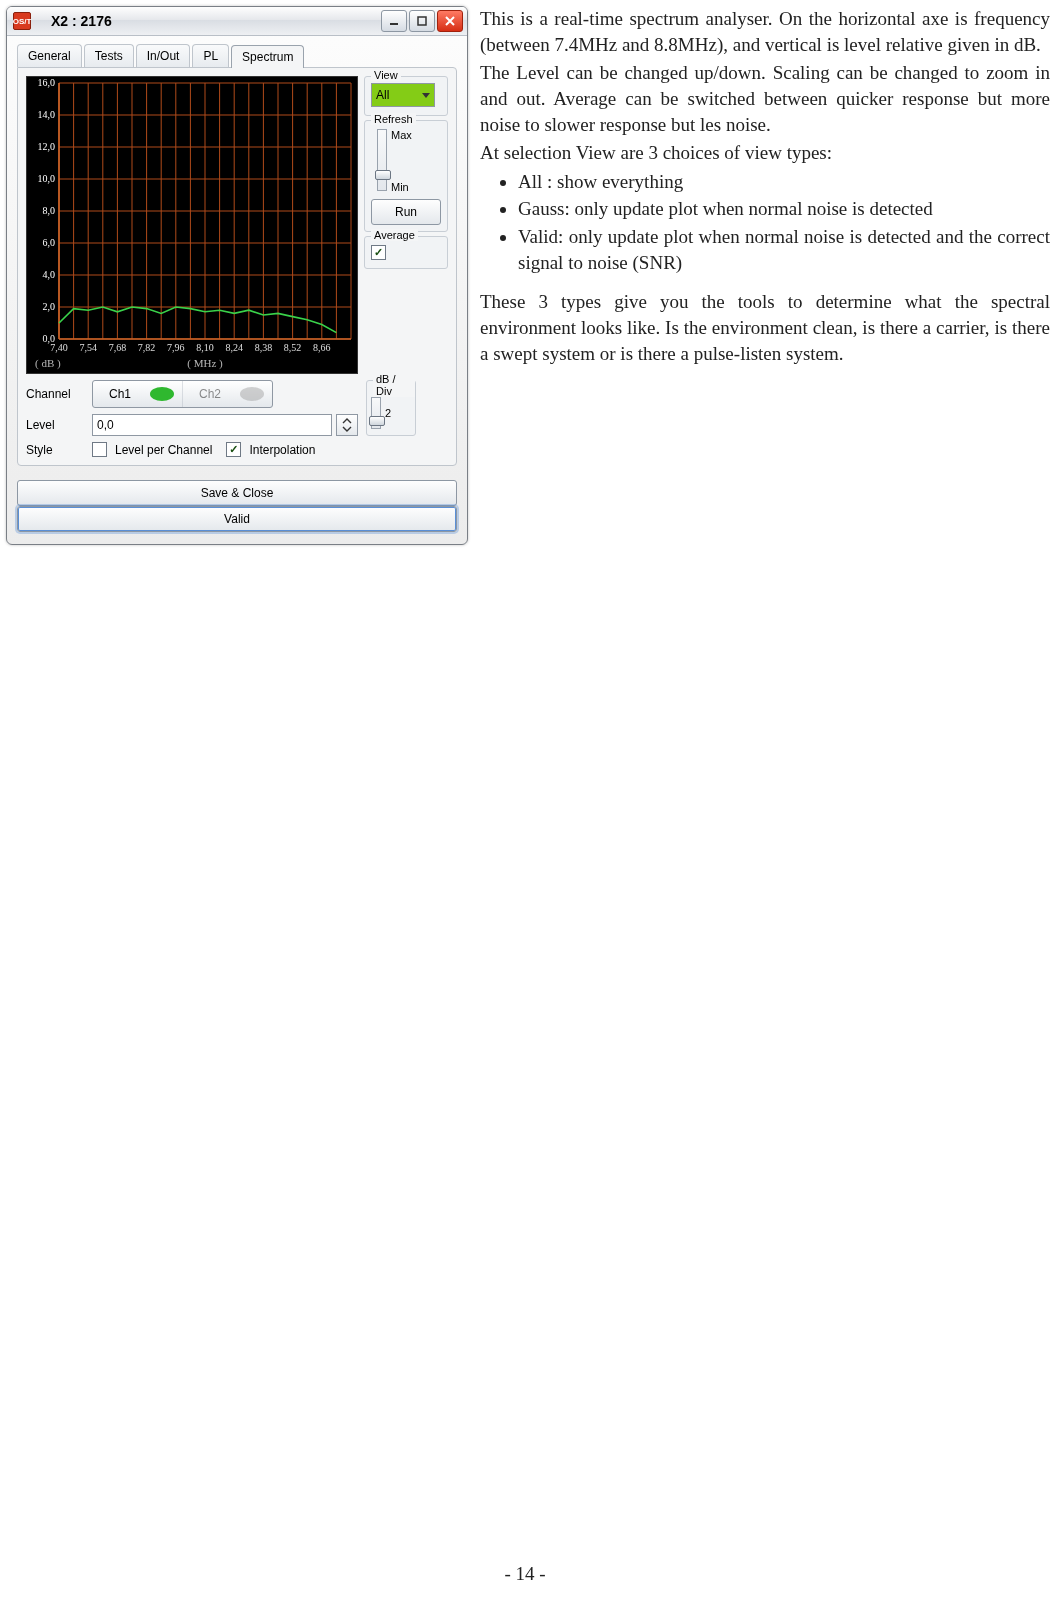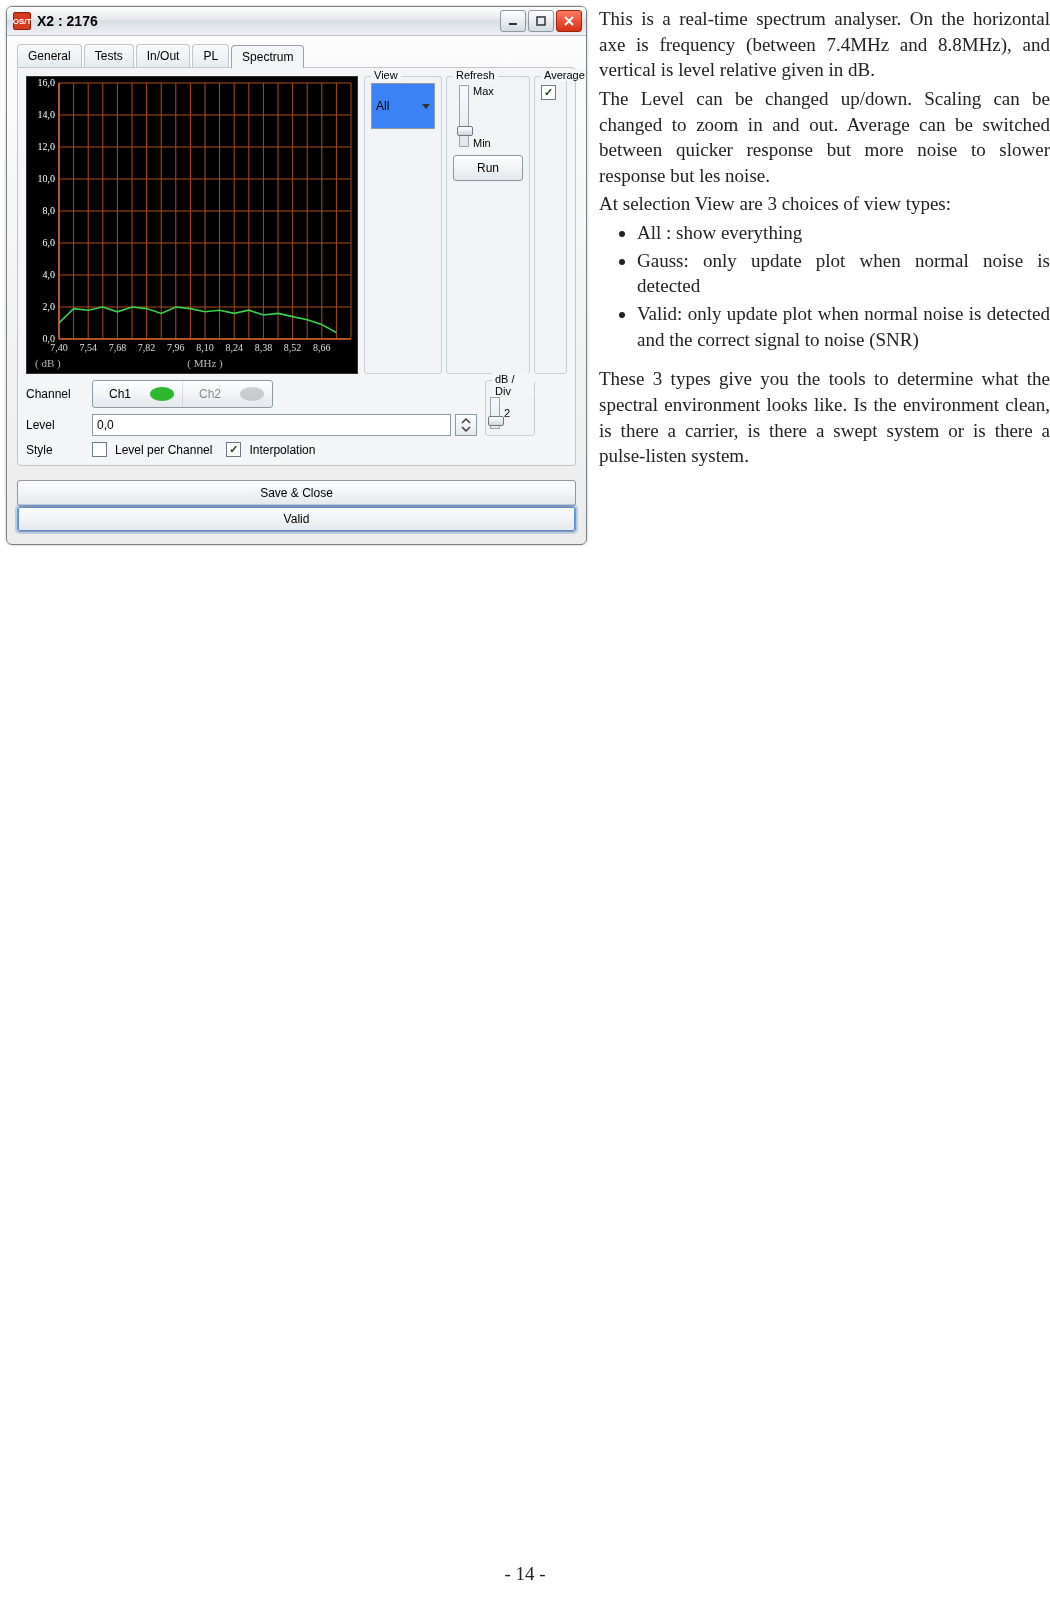--- a/index.html
+++ b/index.html
@@ -8,21 +8,21 @@
   .shot{flex:0 0 460px;padding:6px 12px 0 6px;}
   .article{flex:1;padding:6px 0 0 0;font-size:19px;line-height:1.35;text-align:justify;}
   .article p{margin:0 0 3px 0;}
   .article ul{margin:2px 0 14px 0;padding-left:38px;}
   .article li{margin:0 0 2px 0;}
   .pagenum{position:absolute;bottom:18px;left:0;width:100%;text-align:center;font-size:19px;}
   
   .win{font-family:Tahoma,Verdana,Arial,sans-serif;font-size:12px;color:#000;
        border:1px solid #7a7f86;border-radius:6px;overflow:hidden;
        background:linear-gradient(#fdfdfd,#ececec);box-shadow:0 0 3px rgba(0,0,0,.25);}
-  .titlebar{height:28px;display:flex;align-items:center;gap:6px;padding:0 4px 0 6px;
+  .titlebar{height:28px;display:flex;align-items:center;gap:20px;padding:0 4px 0 6px;
        background:linear-gradient(#fefefe,#e6e8ec 45%,#d9dde3 46%,#eef0f3);
        border-bottom:1px solid #b9bfc7;}
   .appicon{width:16px;height:16px;background:#d83a1f;border:1px solid #8a1f0c;border-radius:2px;
        display:flex;align-items:center;justify-content:center;color:#fff;font-size:8px;font-weight:bold;}
   .title{font-weight:bold;font-size:14px;}
   .winbtns{margin-left:auto;display:flex;gap:2px;}
   .wbtn{width:24px;height:20px;border:1px solid #8d97a3;border-radius:3px;display:flex;
        align-items:center;justify-content:center;background:linear-gradient(#fff,#d5dbe3);}
   .wbtn.close{background:linear-gradient(#ff7a63,#d62e14);color:#fff;border-color:#a1210c;}
   .wbtn svg{width:12px;height:12px;}
@@ -30,24 +30,24 @@
   
   .tabs{display:flex;gap:2px;margin:2px 0 0 0;}
   .tab{padding:4px 10px;border:1px solid #bfc5cc;border-bottom:none;border-radius:4px 4px 0 0;
        background:linear-gradient(#f9fafb,#e7ebef);font-size:12px;cursor:default;}
   .tab.active{background:#f4f5f6;border-color:#9aa3ad;position:relative;top:1px;}
   .tabpanel{border:1px solid #bfc5cc;border-radius:0 4px 4px 4px;background:#f4f5f6;padding:8px;}
   .main{display:flex;gap:6px;}
   .plotwrap{flex:0 0 330px;}
   .plot{width:330px;height:296px;background:#000;position:relative;border:1px solid #333;}
   .plotshadow{position:absolute;bottom:0;left:0;right:0;height:40px;background:linear-gradient(transparent,rgba(0,0,0,.4));}
-  .side{flex:1;display:flex;flex-direction:row;gap:4px;}
+  .side{flex:1;display:flex;flex-direction:column;gap:4px;}
   .grp{border:1px solid #c8ced5;border-radius:3px;padding:6px 6px 8px 6px;background:#f1f3f5;position:relative;}
   .grp>.lbl{position:absolute;top:-8px;left:6px;padding:0 3px;background:#f4f5f6;font-size:11px;}
-  .sel{display:flex;align-items:center;border:1px solid #8f98a3;background:#3b82f6;height:20px;padding:12px 4px;width:54px;justify-content:space-between;font-size:12px;}
+  .sel{display:flex;align-items:center;border:1px solid #8f98a3;background:#84cc16;height:20px;padding:1px 4px;width:54px;justify-content:space-between;font-size:12px;}
   .triangle{width:0;height:0;border-left:4px solid transparent;border-right:4px solid transparent;border-top:5px solid #333;}
   .slider{width:8px;height:60px;border:1px solid #99a2ad;background:linear-gradient(#f8f9fa,#e3e7ec);position:relative;margin:2px auto 4px 6px;}
   .slider .thumb{position:absolute;left:-3px;top:40px;width:14px;height:8px;border:1px solid #6c7683;background:linear-gradient(#fff,#cfd6dd);border-radius:2px;}
   .tiny{font-size:11px;}
   .btn{display:inline-flex;align-items:center;justify-content:center;height:24px;padding:0 12px;
        border:1px solid #8d97a3;border-radius:3px;background:linear-gradient(#fefefe,#e4e8ec);font-size:12px;}
   .btn.def{box-shadow:0 0 0 1px #5a8fd6 inset,0 0 0 2px rgba(90,143,214,.35);}
   .cb{width:13px;height:13px;border:1px solid #6f7985;background:#fff;display:inline-flex;
        align-items:center;justify-content:center;margin-right:4px;vertical-align:-2px;}
   .cb.checked::after{content:"✓";font-size:11px;line-height:1;color:#1a4f12;font-weight:bold;}

